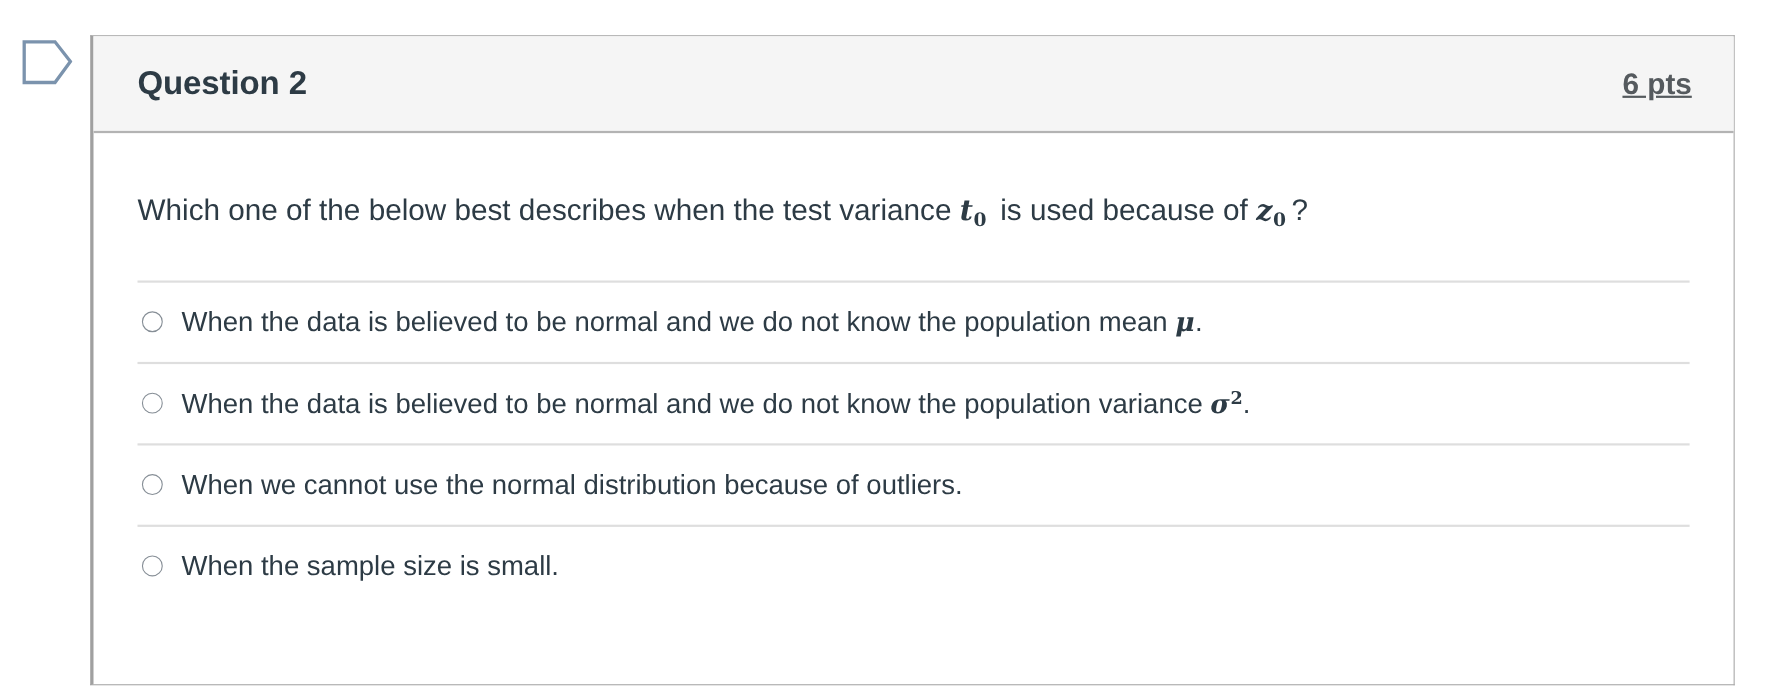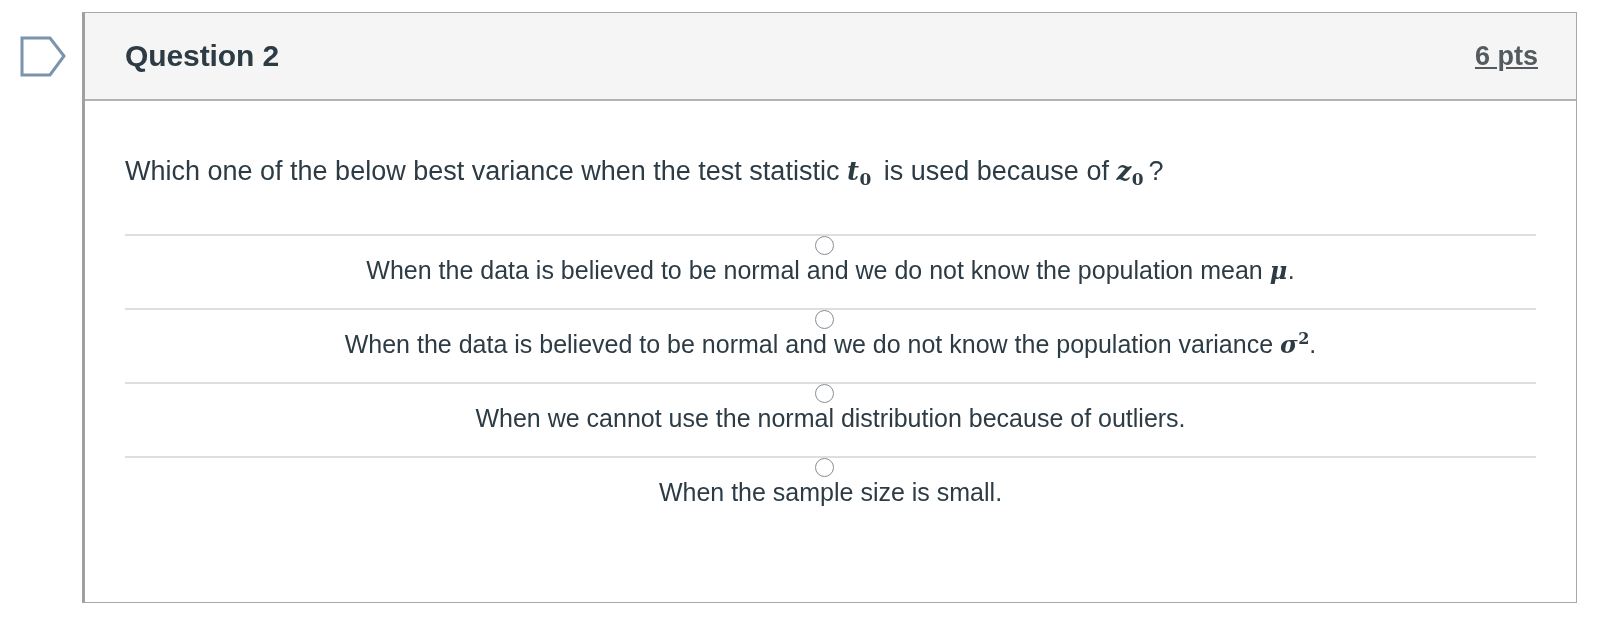--- a/index.html
+++ b/index.html
@@ -29,21 +29,21 @@
     top: 36px;
     width: 46px;
     height: 42px;
   }
   .flag-marker svg { display: block; }
 
   
   .question-box {
     position: absolute;
     left: 82px;
-    top: 12px;
+    top: 32px;
     width: 1495px;
     height: 591px;
     box-sizing: border-box;
     border: 1px solid #a8a8a8;
     border-left-width: 3px;
     border-left-color: #a0a0a0;
     background: #ffffff;
   }
 
   .question-header {
@@ -110,21 +110,20 @@
     padding: 0 0 0 40px;
   }
   .answer-row {
     position: relative;
     display: flex;
     align-items: center;
     width: 1411px;
     height: 74px;
     border-top: 2px solid #dedede;
     box-sizing: border-box;
-    flex-direction: column;
   }
   .radio {
     flex: 0 0 auto;
     width: 17px;
     height: 17px;
     border: 1.5px solid #868e96;
     border-radius: 50%;
     background: #ffffff;
     margin-left: 4px;
     margin-right: 17px;
@@ -152,21 +151,21 @@
   <div class="question-box">
 
     <div class="question-header">
       <div class="question-title">Question 2</div>
       <div class="question-points">6 pts</div>
     </div>
 
     <div class="question-body">
 
       <div class="question-text">
-        <span>Which one of the below best variance when the test statistic </span><span class="math"><span>t</span><span class="sub">0</span></span><span class="math-gap"></span><span> is used because of </span><span class="math"><span>z</span><span class="sub">0</span></span><span class="math-gap"></span><span>?</span>
+        <span>Which one of the below best describes when the test variance </span><span class="math"><span>t</span><span class="sub">0</span></span><span class="math-gap"></span><span> is used because of </span><span class="math"><span>z</span><span class="sub">0</span></span><span class="math-gap"></span><span>?</span>
       </div>
 
       <div class="answers">
 
         <div class="answer-row">
           <span class="radio"></span>
           <span class="answer-text"><span>When the data is believed to be normal and we do not know the population mean </span><span class="math"><span>μ</span><span class="sup"></span></span><span>.</span></span>
         </div>
 
         <div class="answer-row">

